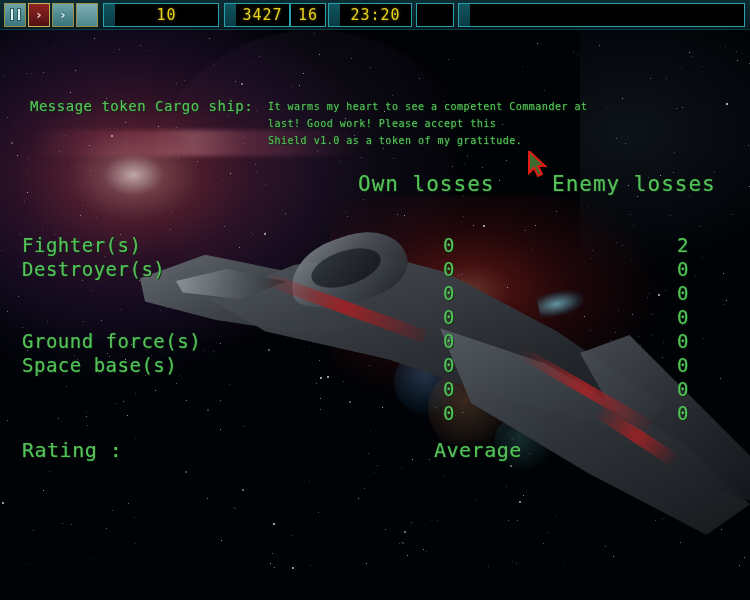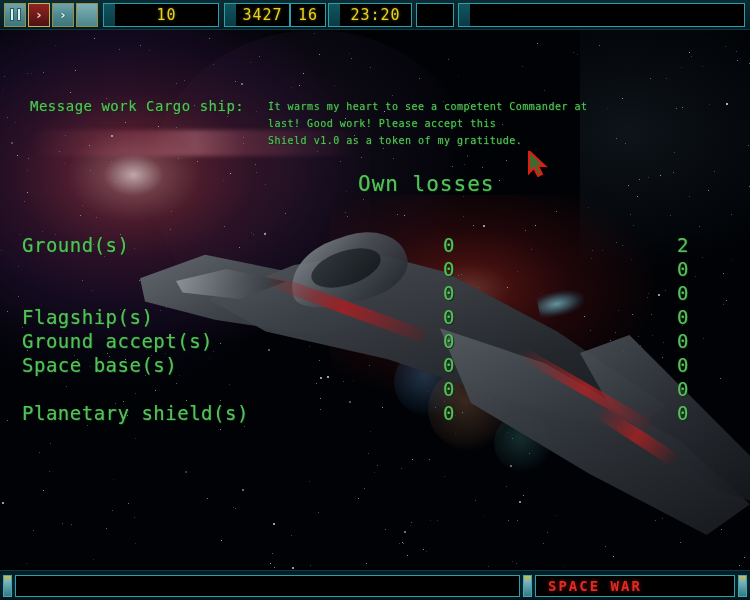--- a/index.html
+++ b/index.html
@@ -858,45 +858,43 @@
     <div class="tb-cap" style="margin-left:2px;"></div>
     <div class="tb-field f-time">23:20</div>
 
     <div class="tb-field f-blank" style="margin-left:4px;"></div>
 
     <div class="tb-cap" style="margin-left:4px;"></div>
     <div class="tb-field f-wide"></div>
   </div>
 
 
-  <div class="gtxt" id="msg-label">Message work Cargo ship:</div>
+  <div class="gtxt" id="msg-label">Message token Cargo ship:</div>
   <div class="gtxt" id="msg-body">It warms my heart to see a competent Commander at
 last! Good work! Please accept this
 Shield v1.0 as a token of my gratitude.</div>
 
   <div class="gtxt" id="hdr-own">Own losses</div>
+  <div class="gtxt" id="hdr-enemy">Enemy losses</div>
 
   <div class="rows" id="loss-rows">
-      <div class="row"><span class="rlabel">Ground(s)</span><span class="rown">0</span><span class="renemy">2</span></div>
+      <div class="row"><span class="rlabel">Fighter(s)</span><span class="rown">0</span><span class="renemy">2</span></div>
+      <div class="row"><span class="rlabel">Destroyer(s)</span><span class="rown">0</span><span class="renemy">0</span></div>
       <div class="row"><span class="rown">0</span><span class="renemy">0</span></div>
       <div class="row"><span class="rown">0</span><span class="renemy">0</span></div>
-      <div class="row"><span class="rlabel">Flagship(s)</span><span class="rown">0</span><span class="renemy">0</span></div>
-      <div class="row"><span class="rlabel">Ground accept(s)</span><span class="rown">0</span><span class="renemy">0</span></div>
+      <div class="row"><span class="rlabel">Ground force(s)</span><span class="rown">0</span><span class="renemy">0</span></div>
       <div class="row"><span class="rlabel">Space base(s)</span><span class="rown">0</span><span class="renemy">0</span></div>
       <div class="row"><span class="rown">0</span><span class="renemy">0</span></div>
-      <div class="row"><span class="rlabel">Planetary shield(s)</span><span class="rown">0</span><span class="renemy">0</span></div>
+      <div class="row"><span class="rown">0</span><span class="renemy">0</span></div>
     </div>
 
+  <div id="rating-row">
+    <span id="rating-label">Rating :</span>
+    <span id="rating-value">Average</span>
+  </div>
 
 
   <svg id="cursor" viewBox="0 0 20 26">
     <polygon points="1,0 1,22 6,17 10,25 14,23 10,15 17,15" fill="#3f6b30" stroke="#e01b10" stroke-width="2"></polygon>
   </svg>
 
-  <div class="bottombar">
-    <div class="bb-knob"></div>
-    <div class="bb-msg"></div>
-    <div class="bb-knob"></div>
-    <div class="bb-title">SPACE WAR</div>
-    <div class="bb-knob"></div>
-  </div>
 
 </div>
 
 </body></html>

